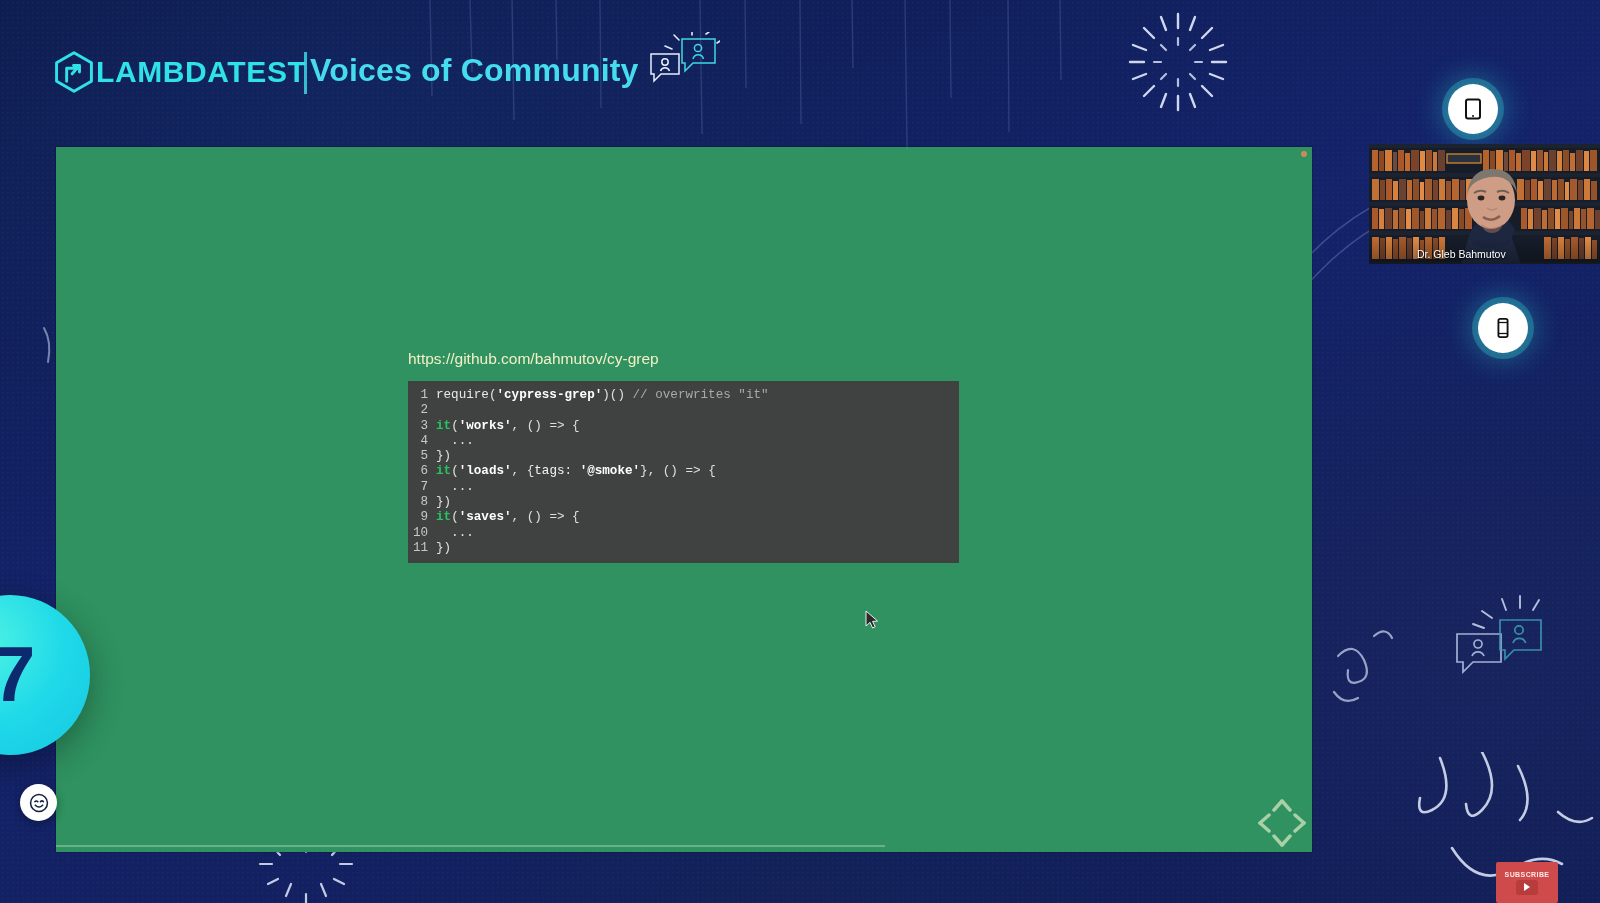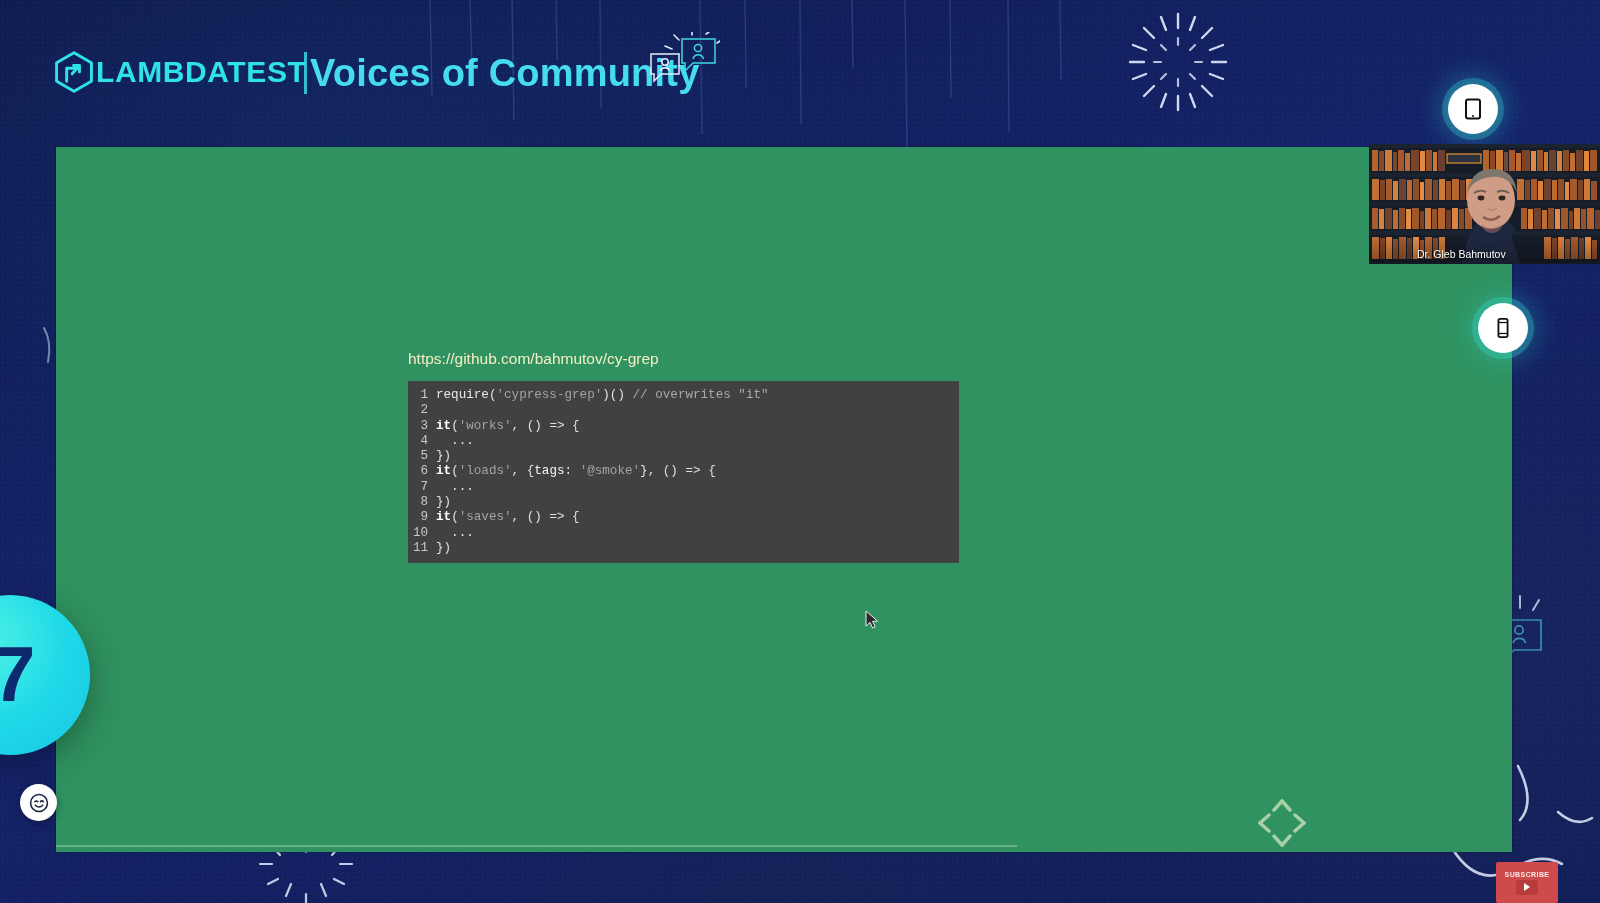--- a/index.html
+++ b/index.html
@@ -38,21 +38,21 @@
   .brand-word{
     font-size:30px; font-weight:bold; letter-spacing:.6px;
     color:#2fe1e8; line-height:1; white-space:nowrap;
   }
   .hdr-sep{
     position:absolute; left:304px; top:52px;
     width:3px; height:42px; background:#3ad7e6; opacity:.85;
   }
   .hdr-title{
     position:absolute; left:310px; top:52px;
-    font-size:38px; font-weight:bold; color:#46dcf0;
+    font-size:32px; font-weight:bold; color:#46dcf0;
     letter-spacing:.2px; white-space:nowrap;
   }
   .hdr-bubbles{ position:absolute; left:648px; top:32px; width:72px; height:62px; }
 
   
   .streaks{ position:absolute; left:0; top:0; width:1340px; height:150px; opacity:.5; }
 
   
   .burst{ position:absolute; }
   .deco-bubbles{ position:absolute; }
@@ -101,21 +101,21 @@
     width:22px; height:15px; background:#b93c3c; border-radius:3px;
     display:flex; align-items:center; justify-content:center;
   }
   #subscribe .play i{
     width:0;height:0;border-left:6px solid #fff;
     border-top:4px solid transparent;border-bottom:4px solid transparent;
   }
 
   
   #share{
-    position:absolute; left:56px; top:147px; width:1456px; height:705px;
+    position:absolute; left:56px; top:147px; width:1256px; height:705px;
     background:#2f9260; overflow:hidden; z-index:9;
     box-shadow:0 0 0 1px rgba(0,0,0,.18);
   }
   #share-progress{
     position:absolute; left:0; bottom:5px; width:66%; height:2px;
     background:rgba(190,225,200,.40);
   }
   #share-dot{
     position:absolute; right:5px; top:4px; width:6px; height:6px;
     border-radius:50%; background:#cf8a59;
@@ -134,23 +134,23 @@
     display:flex; align-items:baseline;
     font-family:"Liberation Mono", monospace;
     font-size:12.6px; line-height:15.3px; white-space:pre;
   }
   .ln{
     flex:0 0 28px; text-align:right; padding-right:8px;
     color:#c7c7c7; font-family:"Liberation Mono", monospace;
   }
   .code{ color:#e6e6e6; }
   .tok-fn   { color:#e9e9e9;margin-top:46px; }
-  .tok-str  { color:#a3a3a3; }
+  .tok-str  { color:#ffffff;font-weight:bold; }
   .tok-com  { color:#a9a9a9; }
-  .tok-key  { color:#ffffff; font-weight:bold; }
+  .tok-key  { color:#22c55e; font-weight:bold; }
   .tok-pun  { color:#e0e0e0; }
   .tok-bold { color:#f5f5f5; font-weight:normal; }
 
   #fit-icon{
     position:absolute; left:1200px; top:650px; width:52px; height:52px;
     opacity:.72;
   }
   #share-cursor{ position:absolute; left:809px; top:463px; width:14px; height:19px; }
 
   

